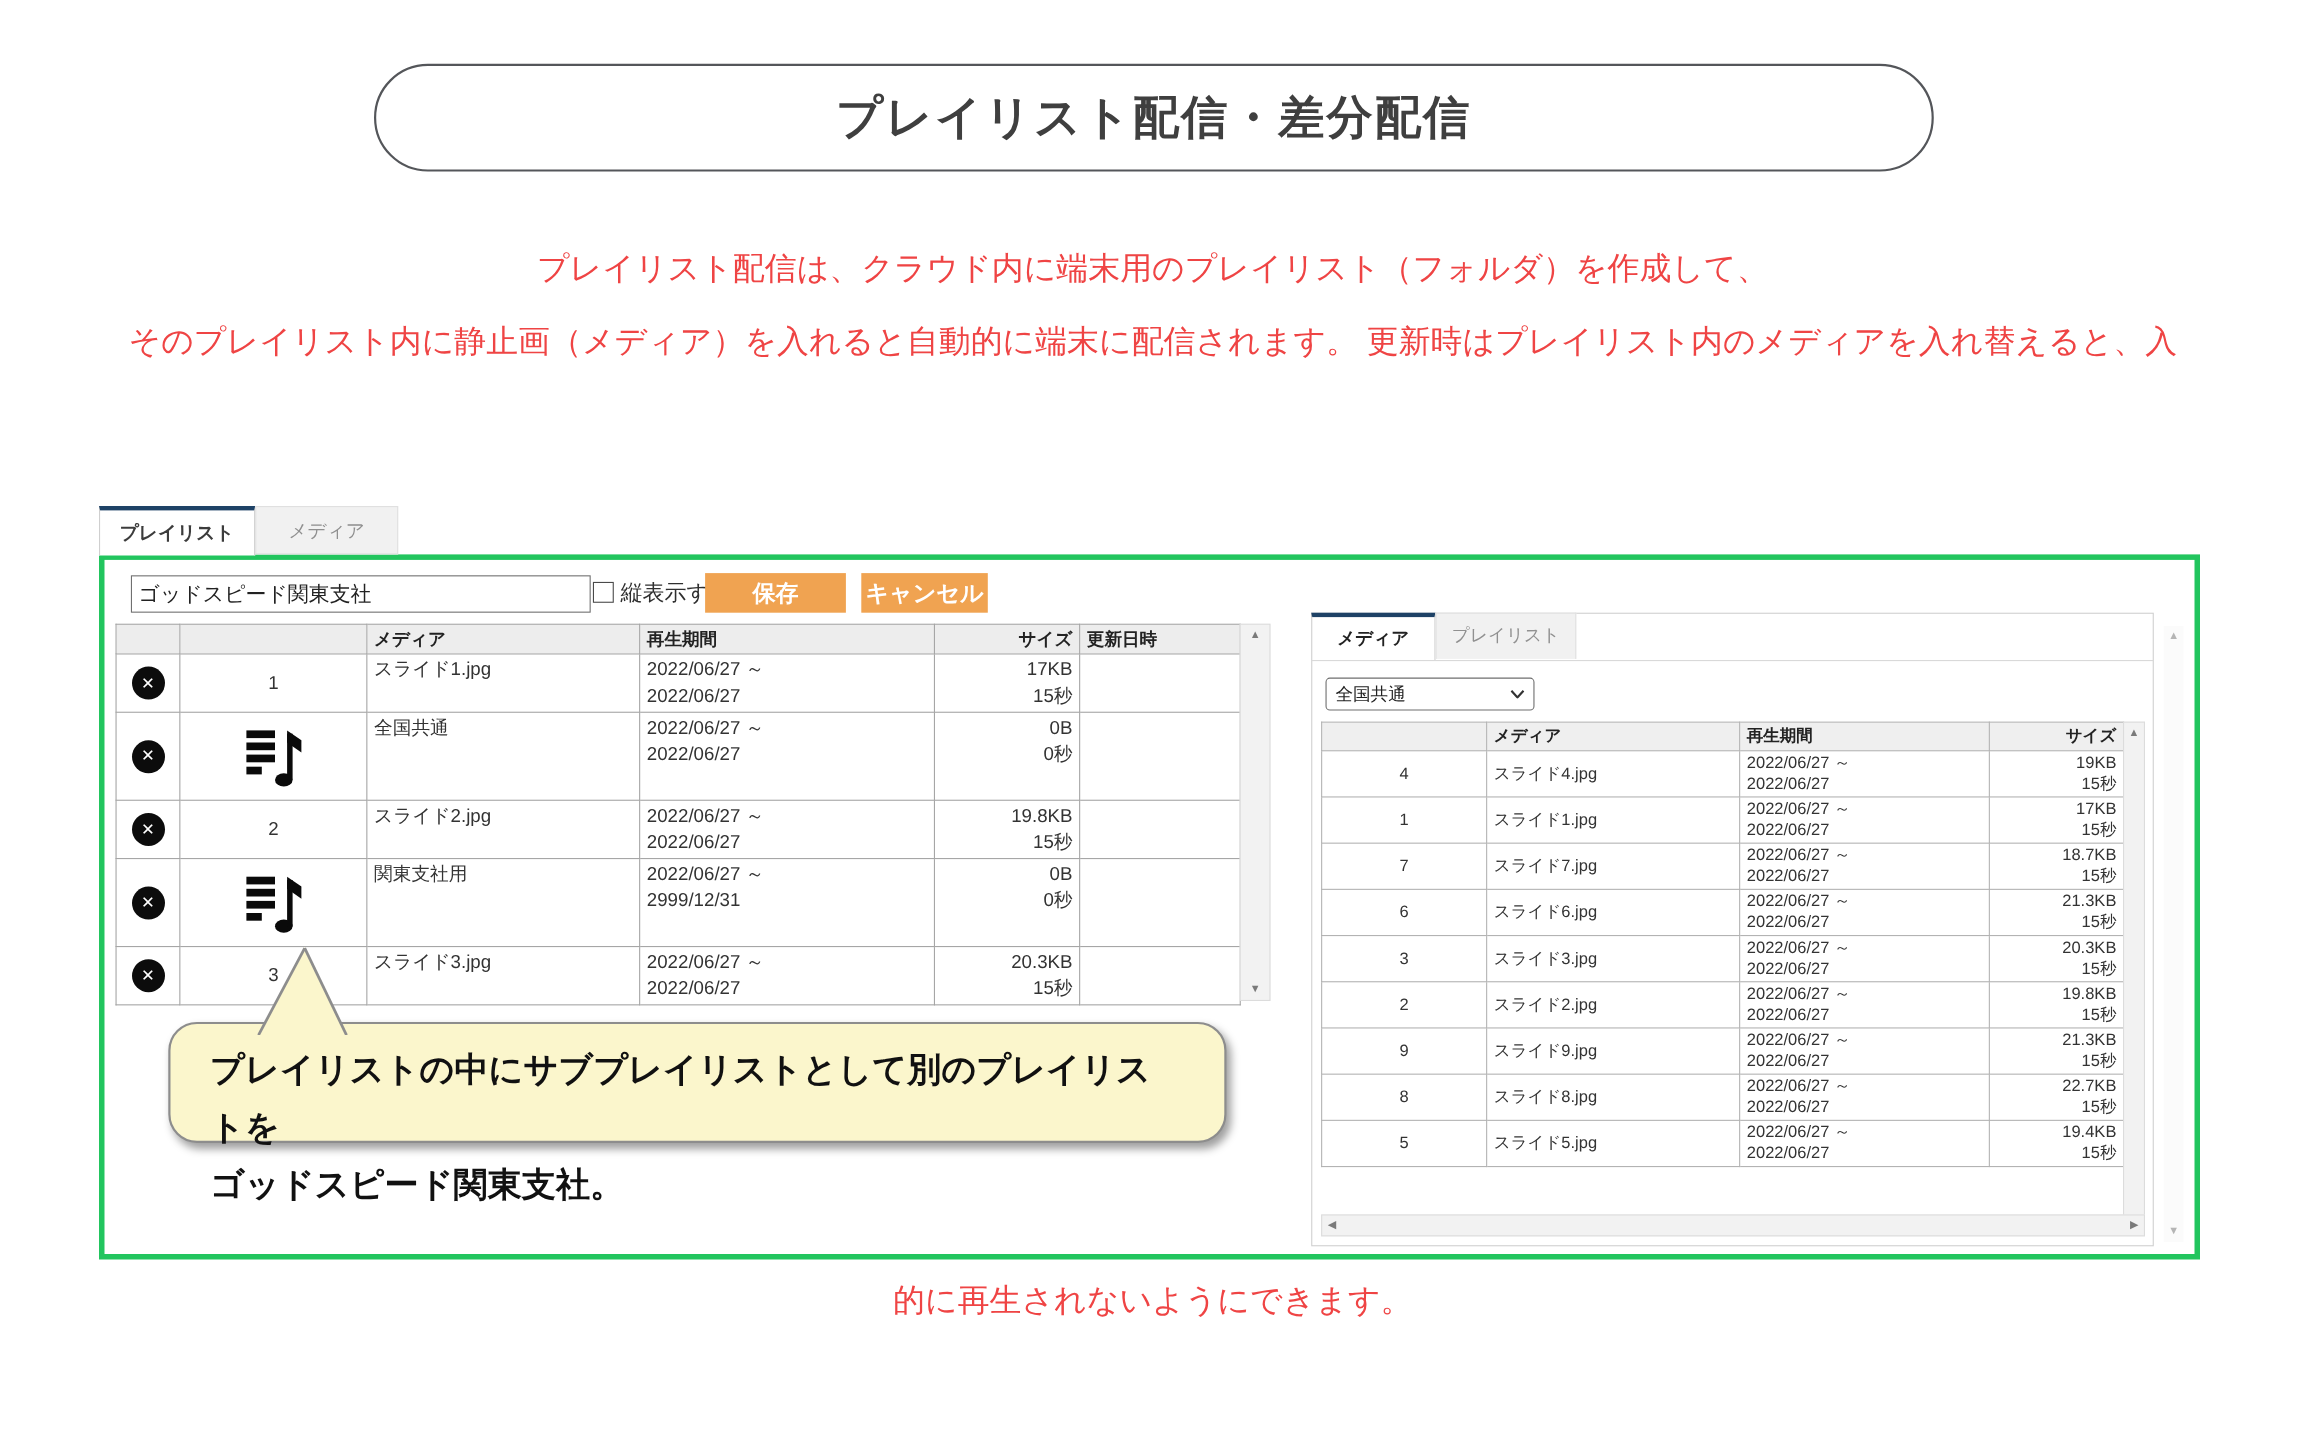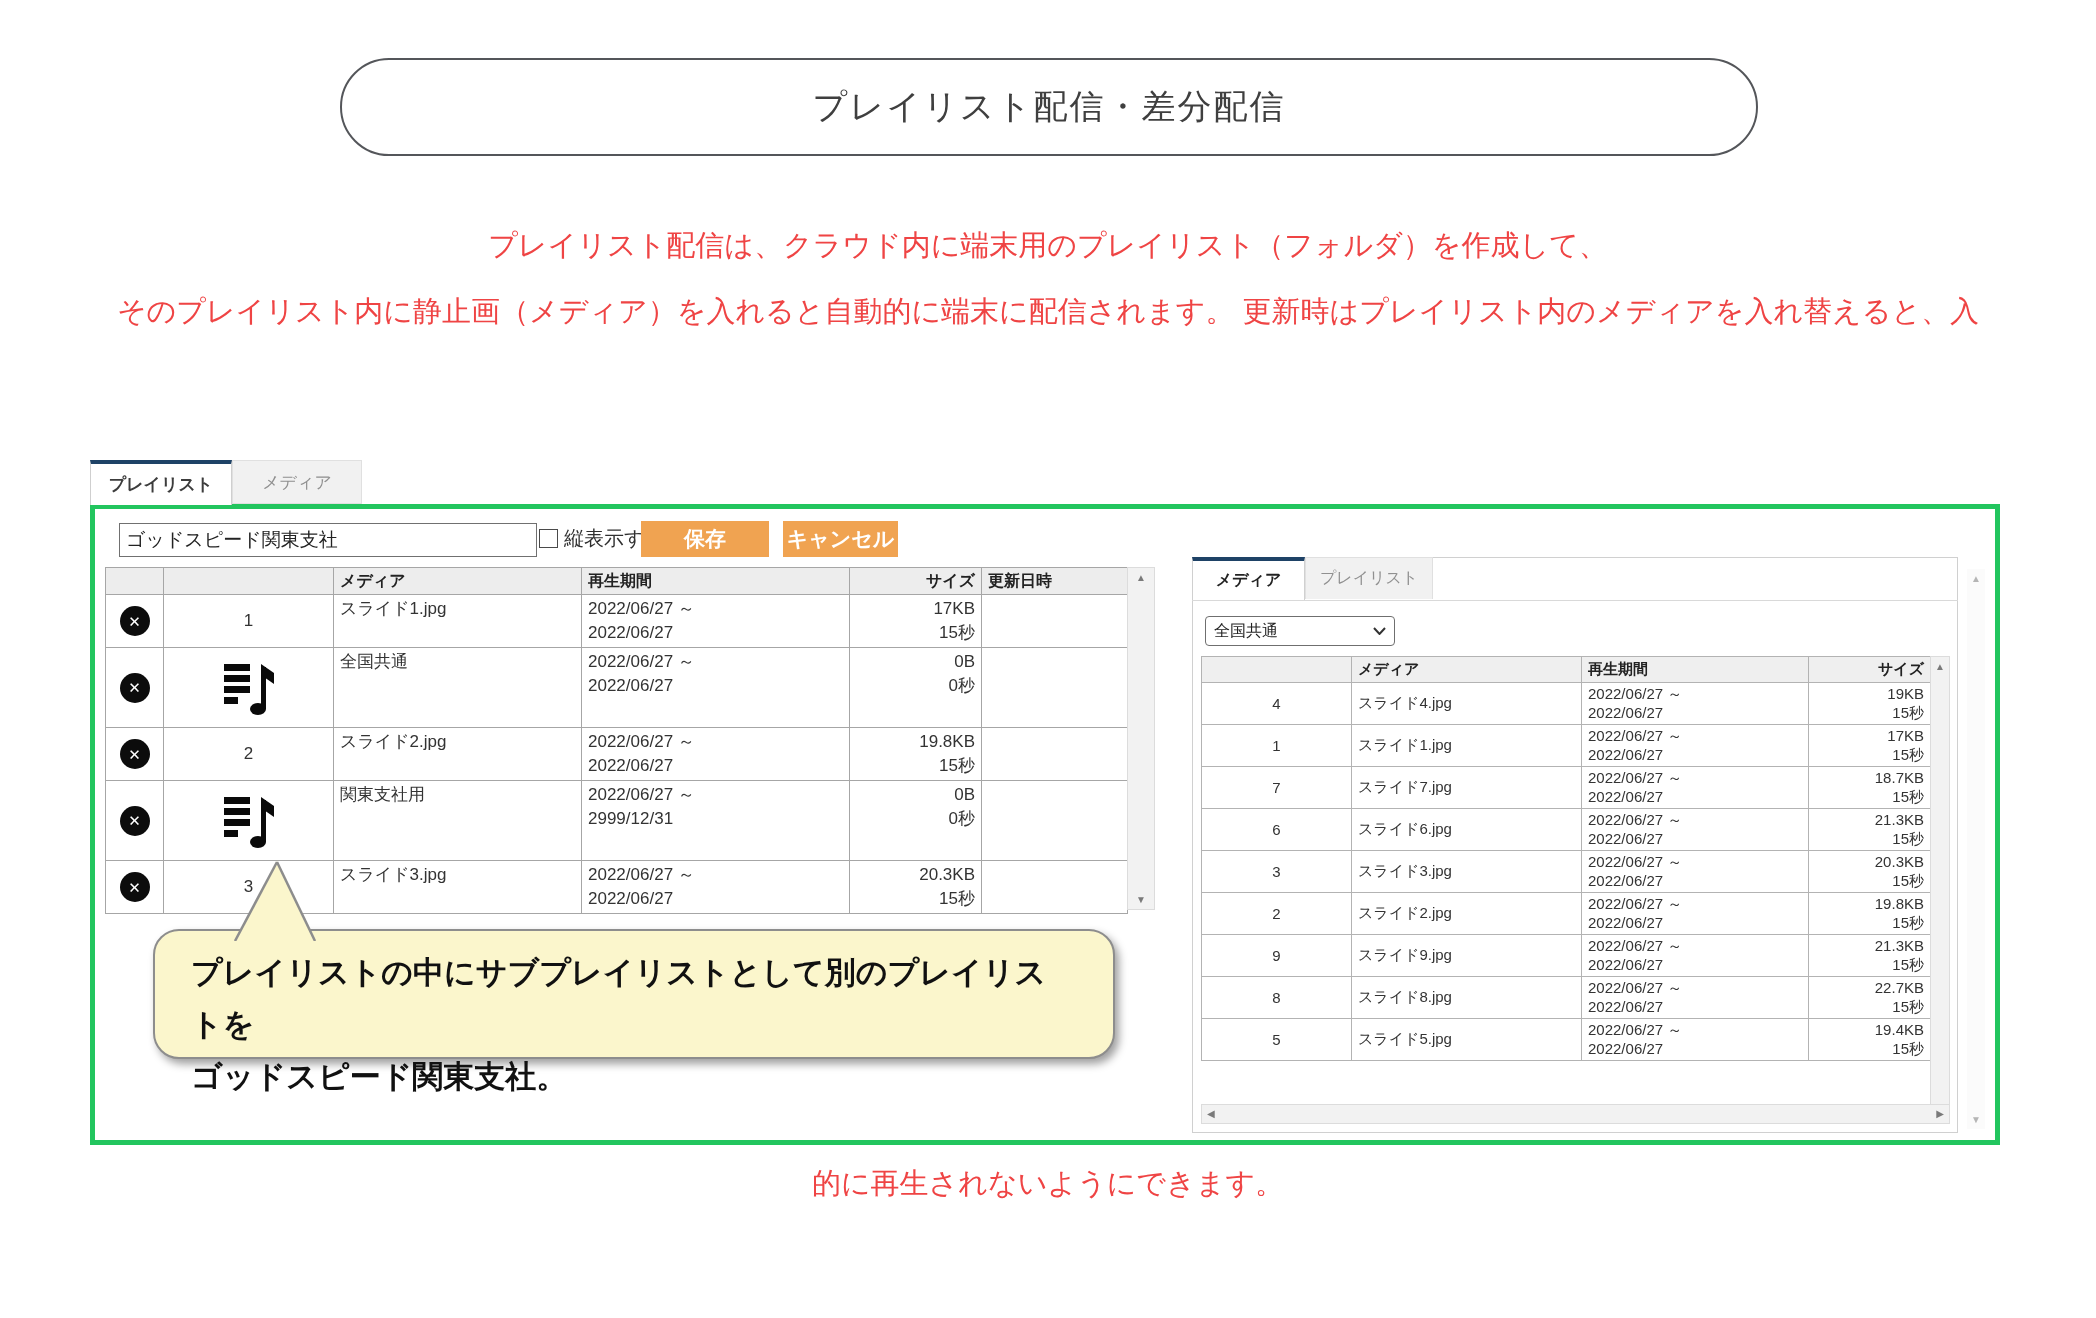--- a/index.html
+++ b/index.html
@@ -2,21 +2,21 @@
 <html><head>
 <meta charset="utf-8">
 <style>
   html,body{margin:0;padding:0;background:#fff;}
   .page{position:relative;width:2096px;height:1318px;background:#fff;overflow:hidden;
         font-family:"Liberation Sans","DejaVu Sans",sans-serif;color:#444;}
 
   
   .title-pill{position:absolute;left:340px;top:58px;width:1414px;height:94px;
     border:2px solid #54565a;border-radius:50px;display:flex;align-items:center;justify-content:center;}
-  .title-pill span{font-size:34px;color:#3f3f3f;letter-spacing:2px;}
+  .title-pill span{font-size:42px;color:#3f3f3f;letter-spacing:2px;font-weight:bold;}
 
   .para{position:absolute;left:40px;right:40px;text-align:center;font-size:29px;
     color:#ef4444;line-height:66px;}
   .para.intro{top:212px;}
   .para.footer{top:1148px;line-height:70px;}
 
   
   .demo{position:absolute;left:90px;top:460px;width:1902px;height:676px;}
   .tabbar{position:absolute;left:0;top:0;height:44px;display:flex;z-index:3;}
   .tab{display:flex;align-items:center;justify-content:center;font-size:17px;box-sizing:border-box;}
@@ -55,21 +55,21 @@
   .c-size div{text-align:right;line-height:24px;}
   .c-period div{line-height:24px;}
 
   
   .vscroll{position:absolute;background:#f2f2f2;border:1px solid #dcdcdc;box-sizing:border-box;}
   .vscroll .up{position:absolute;top:4px;left:0;right:0;text-align:center;font-size:10px;color:#7a7a7a;}
   .vscroll .down{position:absolute;bottom:4px;left:0;right:0;text-align:center;font-size:10px;color:#7a7a7a;}
   .lt-scroll{left:1032px;top:58px;width:28px;height:343px;}
 
   
-  .callout{position:absolute;left:58px;top:420px;width:962px;height:130px;background:#fbf6cc;
+  .callout{position:absolute;left:58px;top:420px;width:962px;height:110px;background:#fbf6cc;
     border:2px solid #8d8d8d;border-radius:26px;box-shadow:4px 5px 8px rgba(0,0,0,0.38);z-index:2;
     padding:16px 46px 0 36px;box-sizing:border-box;}
   .callout div{font-size:31px;font-weight:bold;color:#111;line-height:52px;}
   .tail{position:absolute;left:120px;top:352px;z-index:3;}
 
   
   .inset{position:absolute;left:1097px;top:48px;width:766px;height:576px;border:1px solid #d0d0d0;
     background:#fff;box-sizing:border-box;}
   .r-tabbar{position:absolute;left:-1px;top:-1px;right:-1px;height:43px;display:flex;
     border-bottom:1px solid #d9d9d9;}

